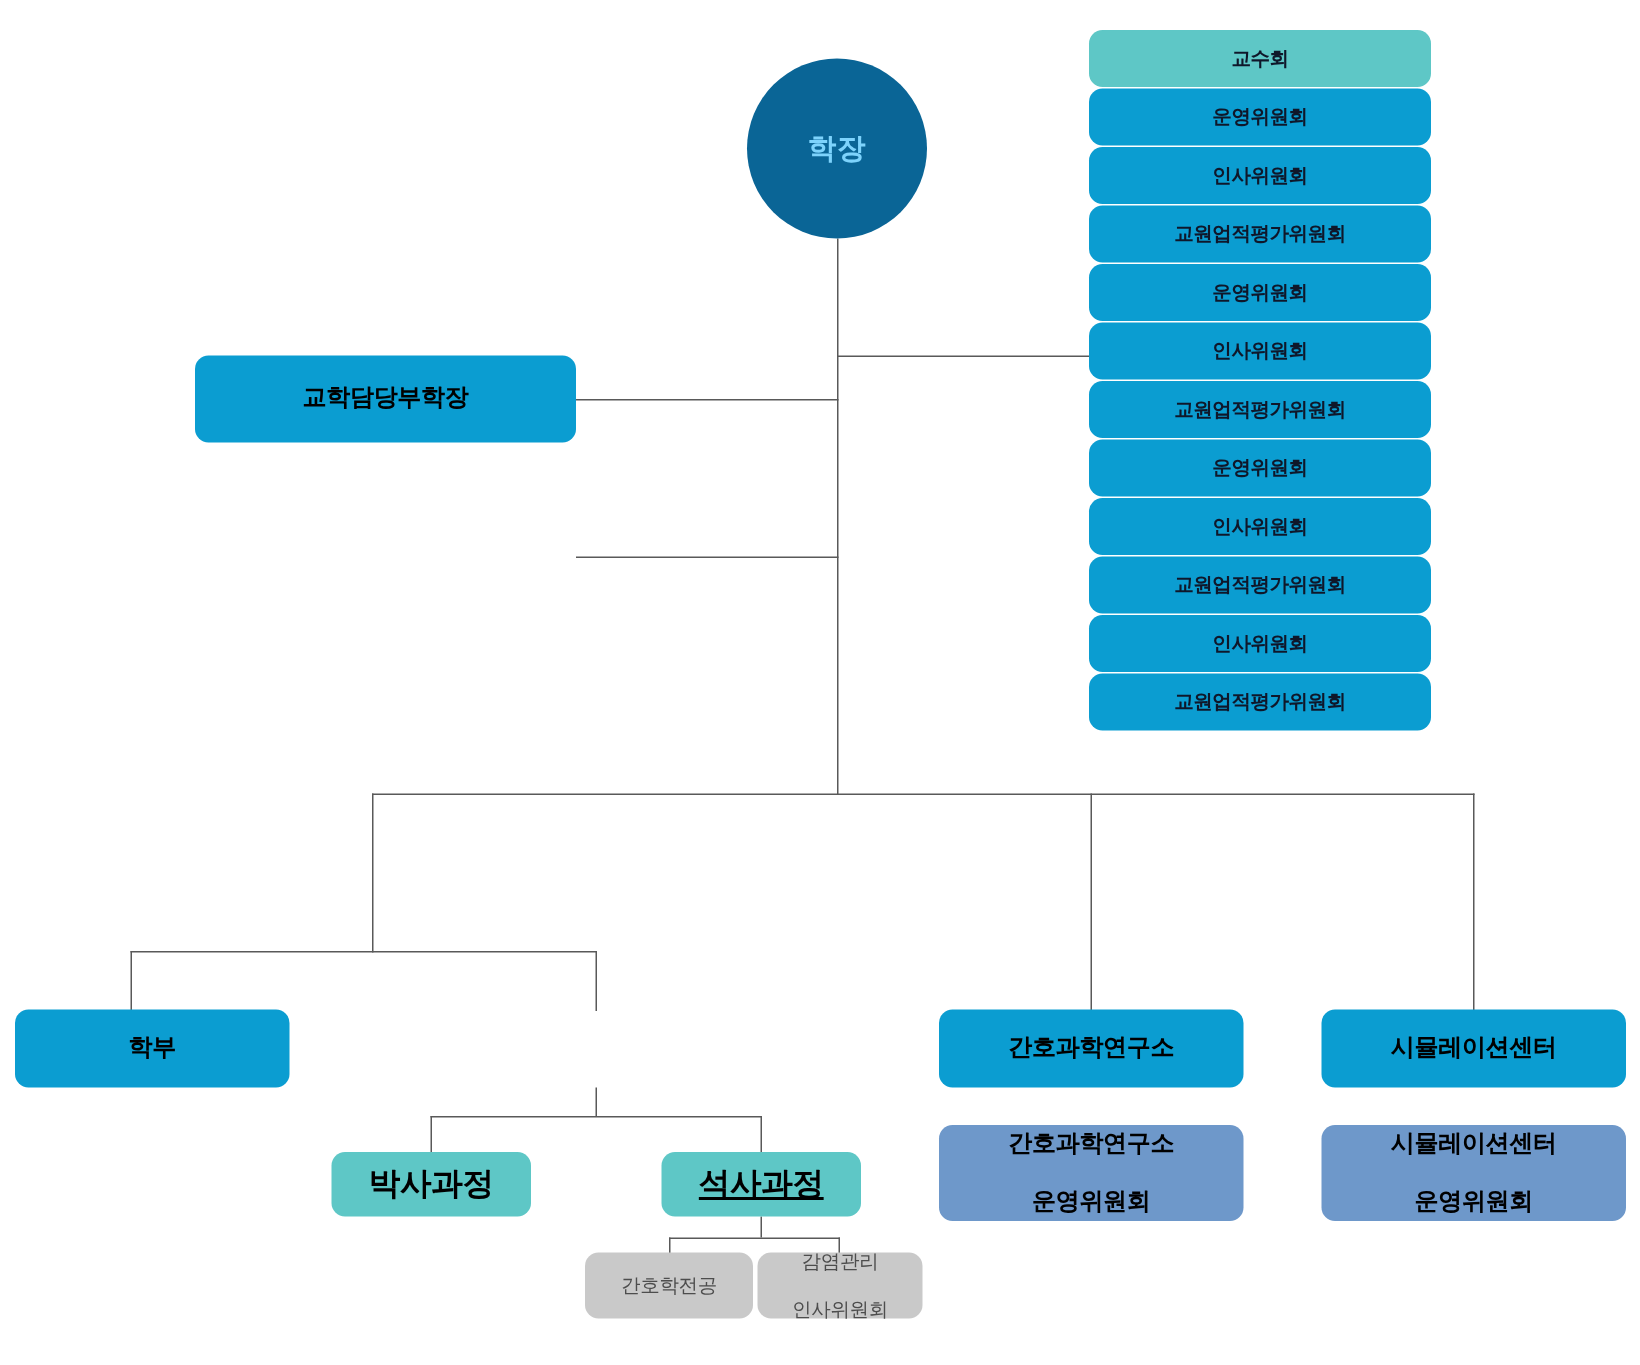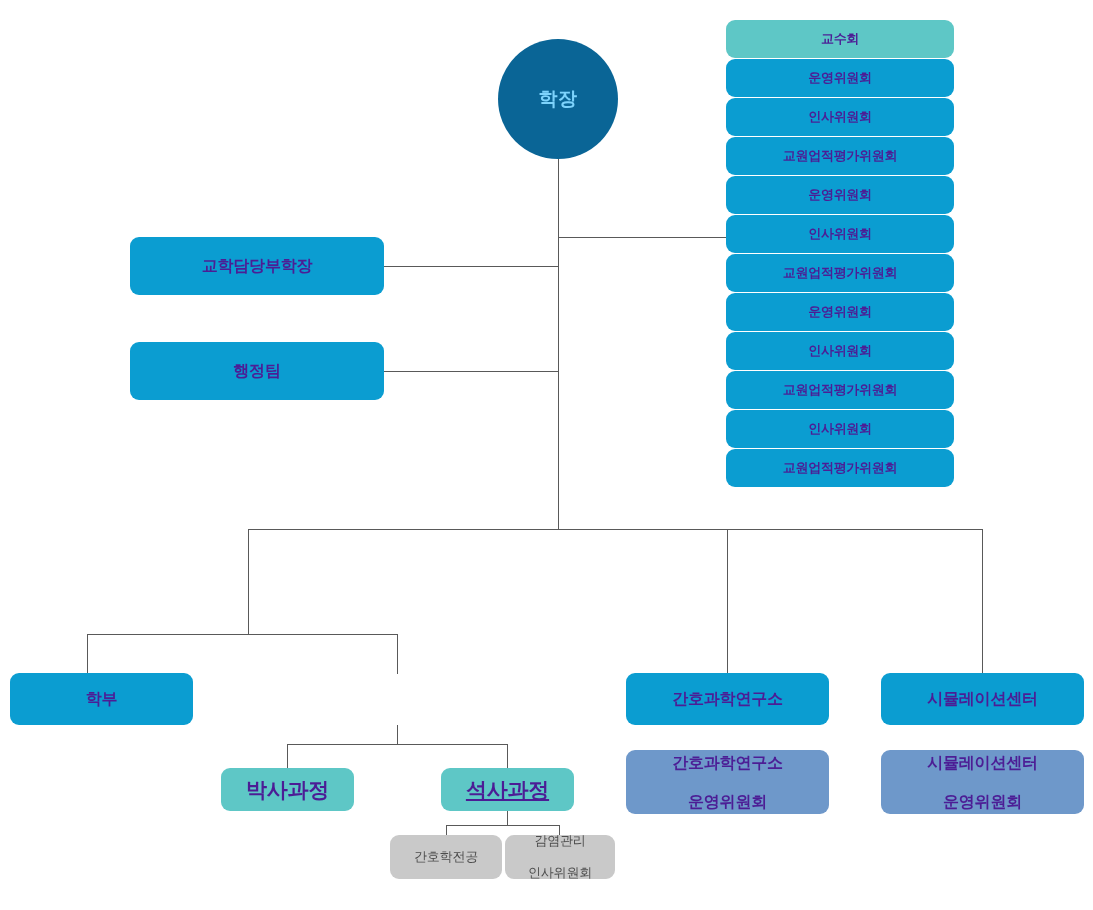--- a/index.html
+++ b/index.html
@@ -27,21 +27,21 @@
   .line.v { width: 1px; }
 
   
   .node {
     position: absolute;
     box-sizing: border-box;
     display: flex;
     align-items: center;
     justify-content: center;
     text-align: center;
-    color: #4c1d95;
+    color: #000000;
     font-weight: bold;
     line-height: 1.22;
     border-radius: 9px;
     letter-spacing: -0.2px;
     -webkit-font-smoothing: antialiased;
   }
   .node span { display: block; width: 100%; }
   .c-blue   { background: #0b9dd1; }
   .c-teal   { background: #5ec7c6; }
   .c-peri   { background: #6e98ca; }
@@ -74,21 +74,21 @@
   }
   .committee-item {
     box-sizing: border-box;
     width: 228px;
     height: 38px;
     margin-bottom: 1px;
     border-radius: 9px;
     display: flex;
     align-items: center;
     justify-content: center;
-    color: #4c1d95;
+    color: #0f172a;
     font-size: 13px;
     font-weight: bold;
     letter-spacing: -0.3px;
   }
 
   
   .side-box {
     width: 254px;
     height: 58px;
     font-size: 16px;
@@ -209,23 +209,20 @@
       </div>
       <div class="committee-item" style="background: rgb(11, 157, 209);">
         <span>교원업적평가위원회</span>
       </div>
     </div>
 
   <div id="vice-dean" class="node side-box c-blue">
     <span>교학담당부학장</span>
   </div>
 
-  <div id="admin-team" class="node side-box c-blue">
-    <span>행정팀</span>
-  </div>
 
   <div id="undergrad" class="node l2-box c-blue">
     <span>학부</span>
   </div>
 
 
   <div id="research" class="node l2-box c-blue">
     <span>간호과학연구소</span>
   </div>
 

